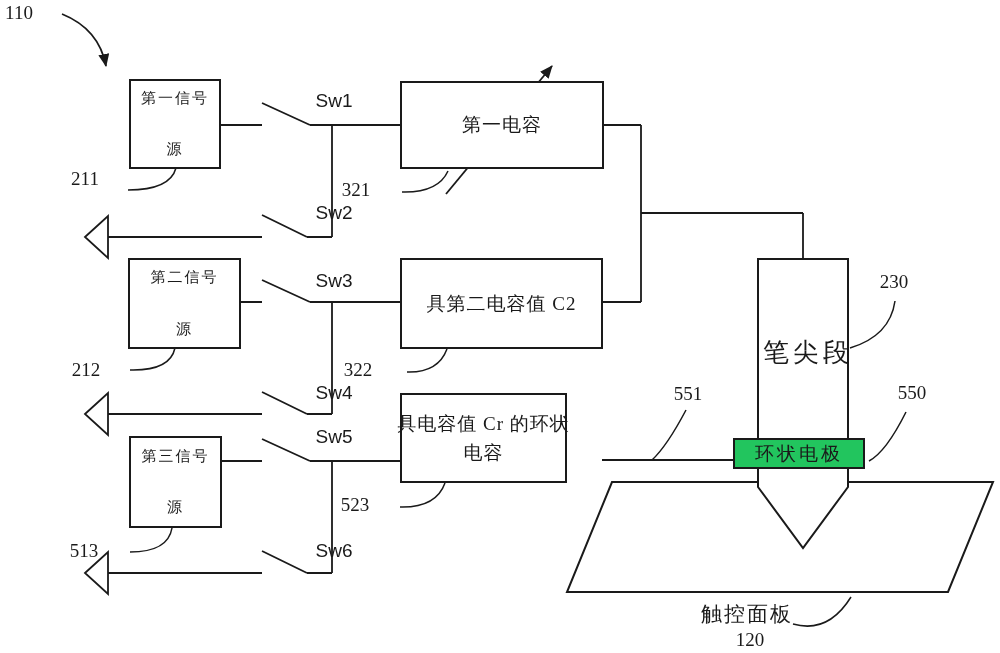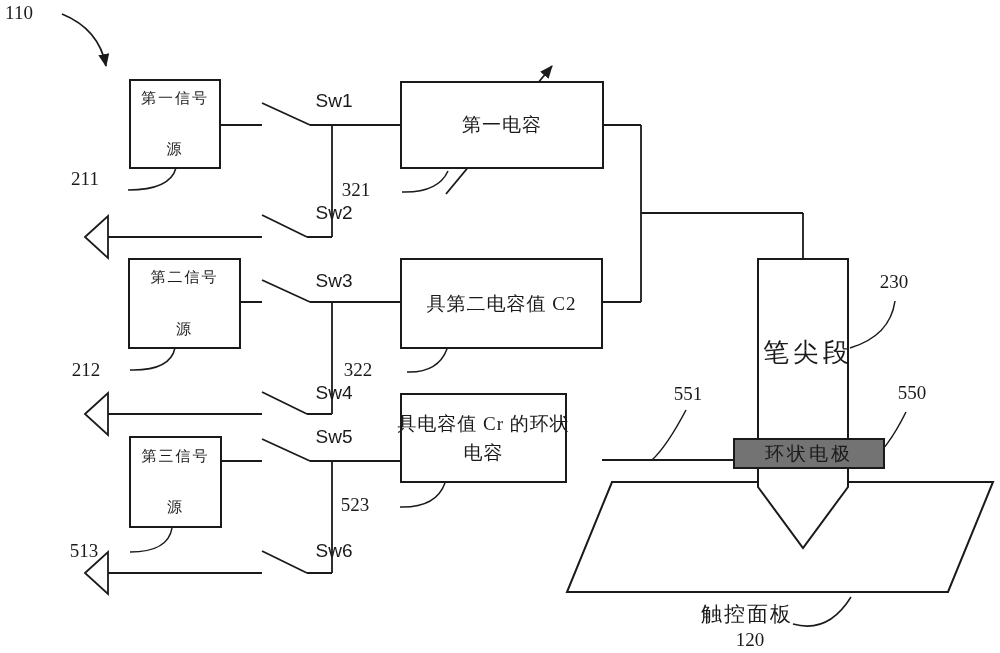--- a/index.html
+++ b/index.html
@@ -24,22 +24,22 @@
     position:absolute;font-size:19px;font-family:"Liberation Sans",sans-serif;
     transform:translate(-50%,-50%);white-space:nowrap;margin-left:24px;
   }
   .freelabel{
     position:absolute;transform:translate(-50%,-50%);white-space:nowrap;
     font-family:"Liberation Serif",serif;
   }
   .pen-label{font-size:26px;letter-spacing:4px;}
   .panel-label{font-size:21px;letter-spacing:2px;text-align:right;}
   .ring{
-    position:absolute;left:733px;top:438px;width:152px;height:31px;
-    border:2px solid #1a1a1a;background:#737373;box-sizing:border-box;
+    position:absolute;left:733px;top:438px;width:132px;height:31px;
+    border:2px solid #1a1a1a;background:#22c55e;box-sizing:border-box;
     display:flex;align-items:center;justify-content:center;
     font-size:19px;letter-spacing:3px;white-space:nowrap;
   }
 </style>
 </head>
 <body>
 
 <div class="stage">
 
   <svg class="layer" width="1000" height="653" viewBox="0 0 1000 653">

